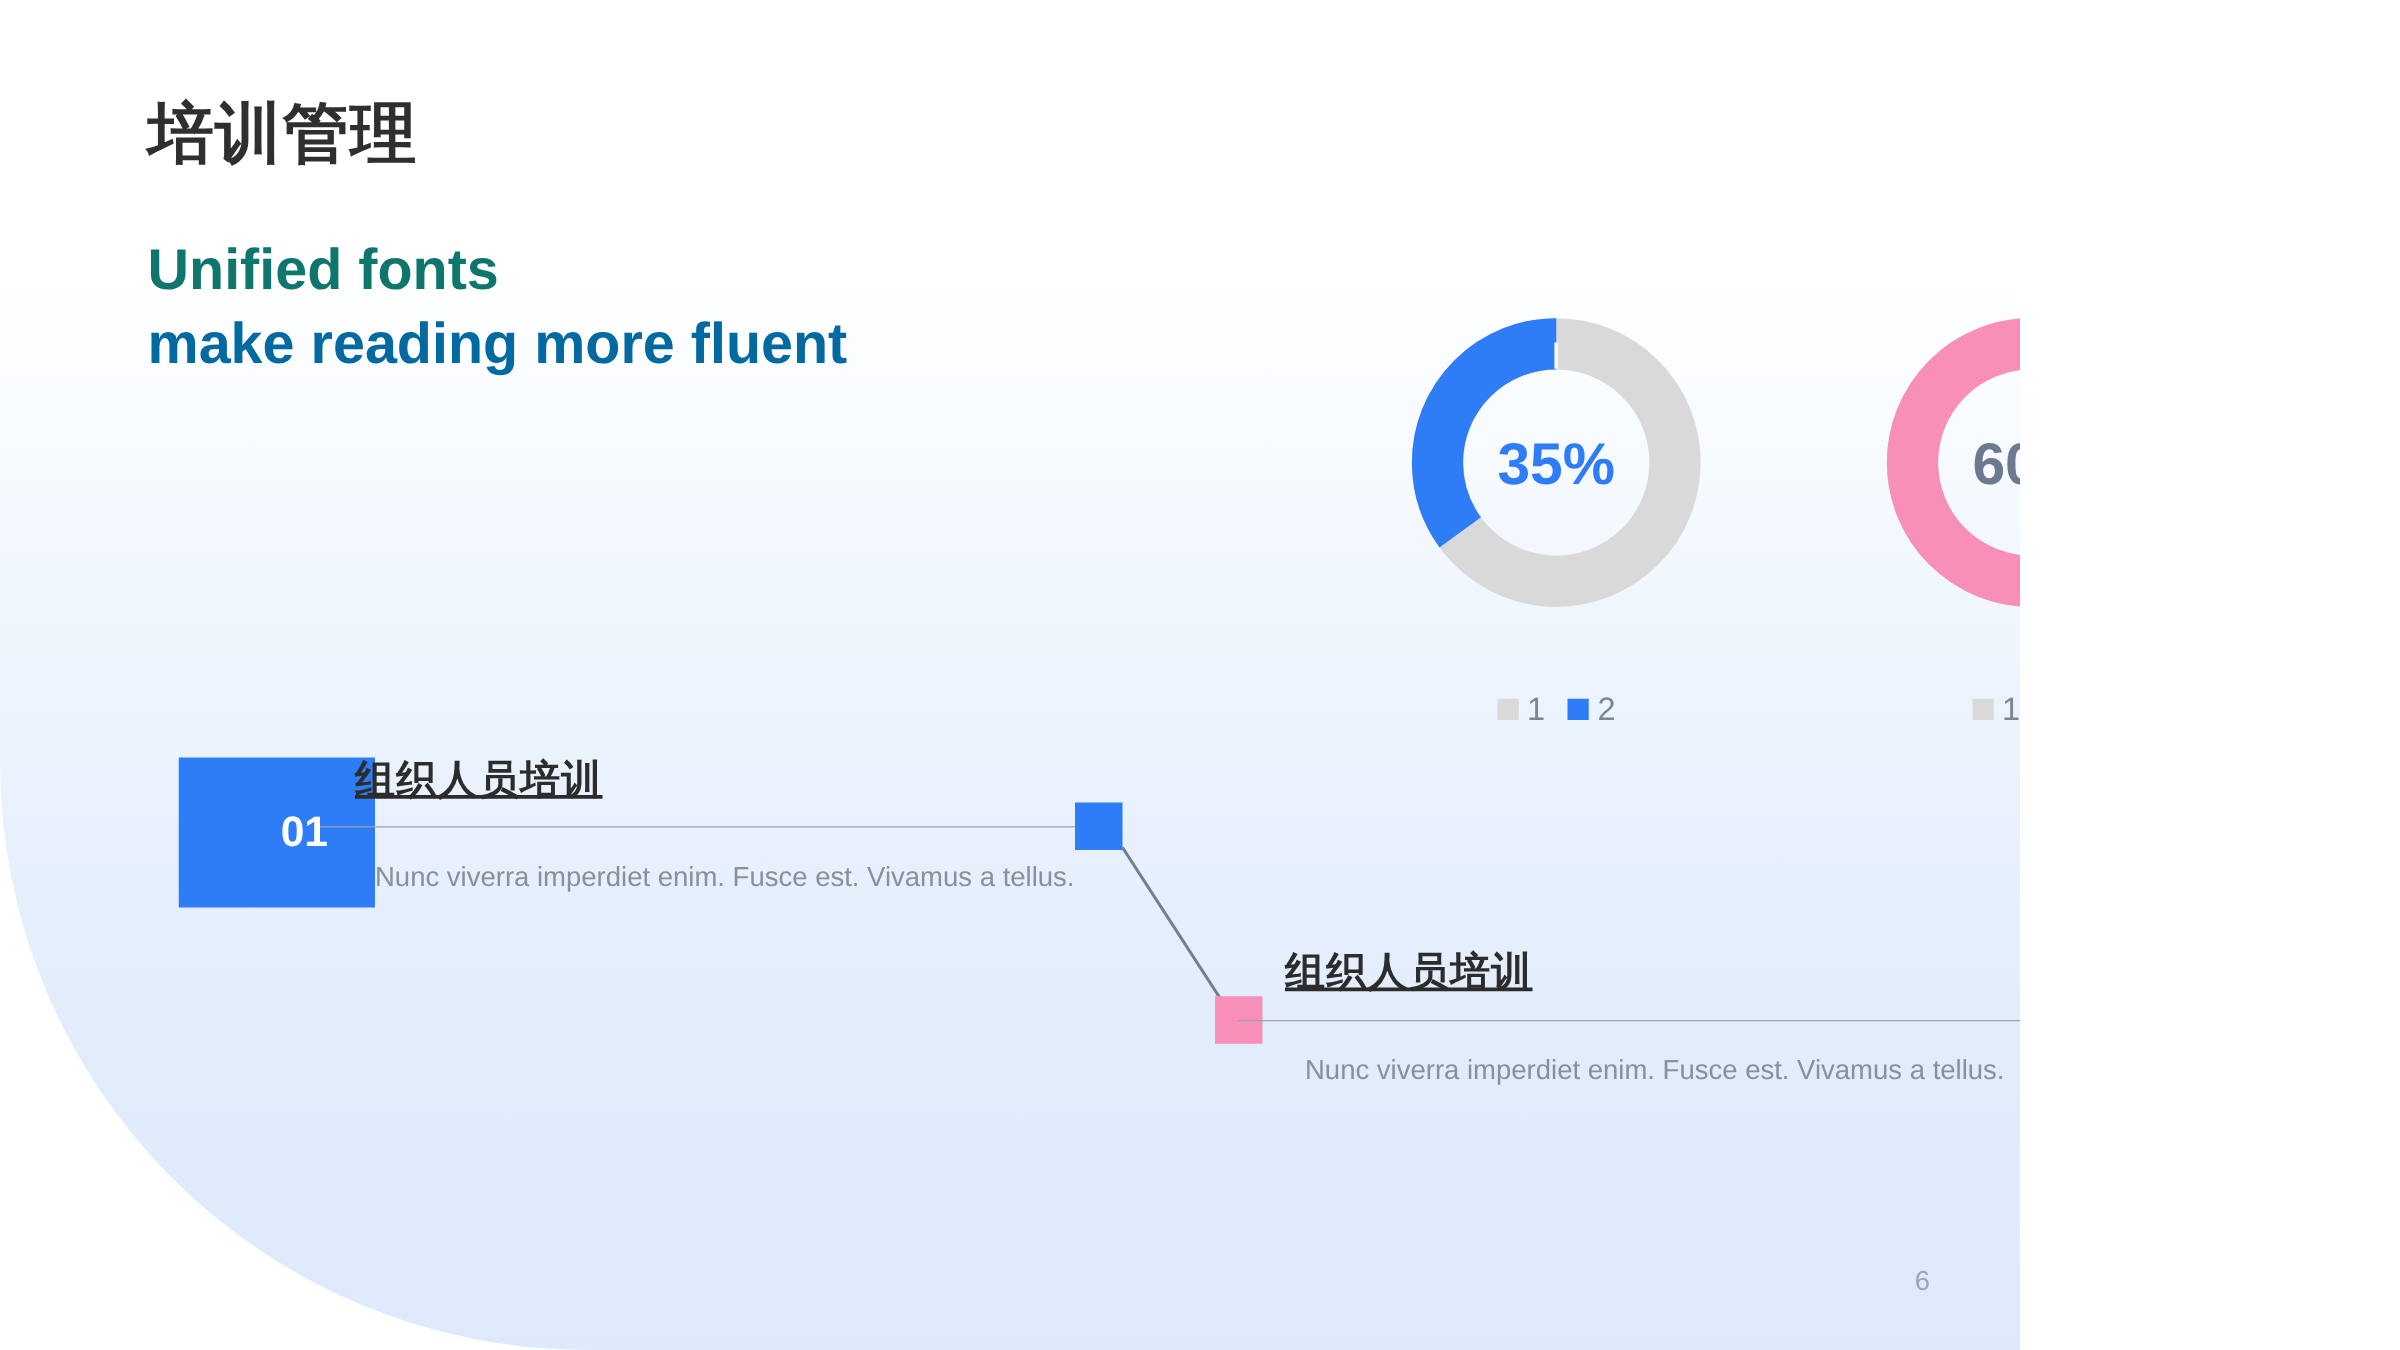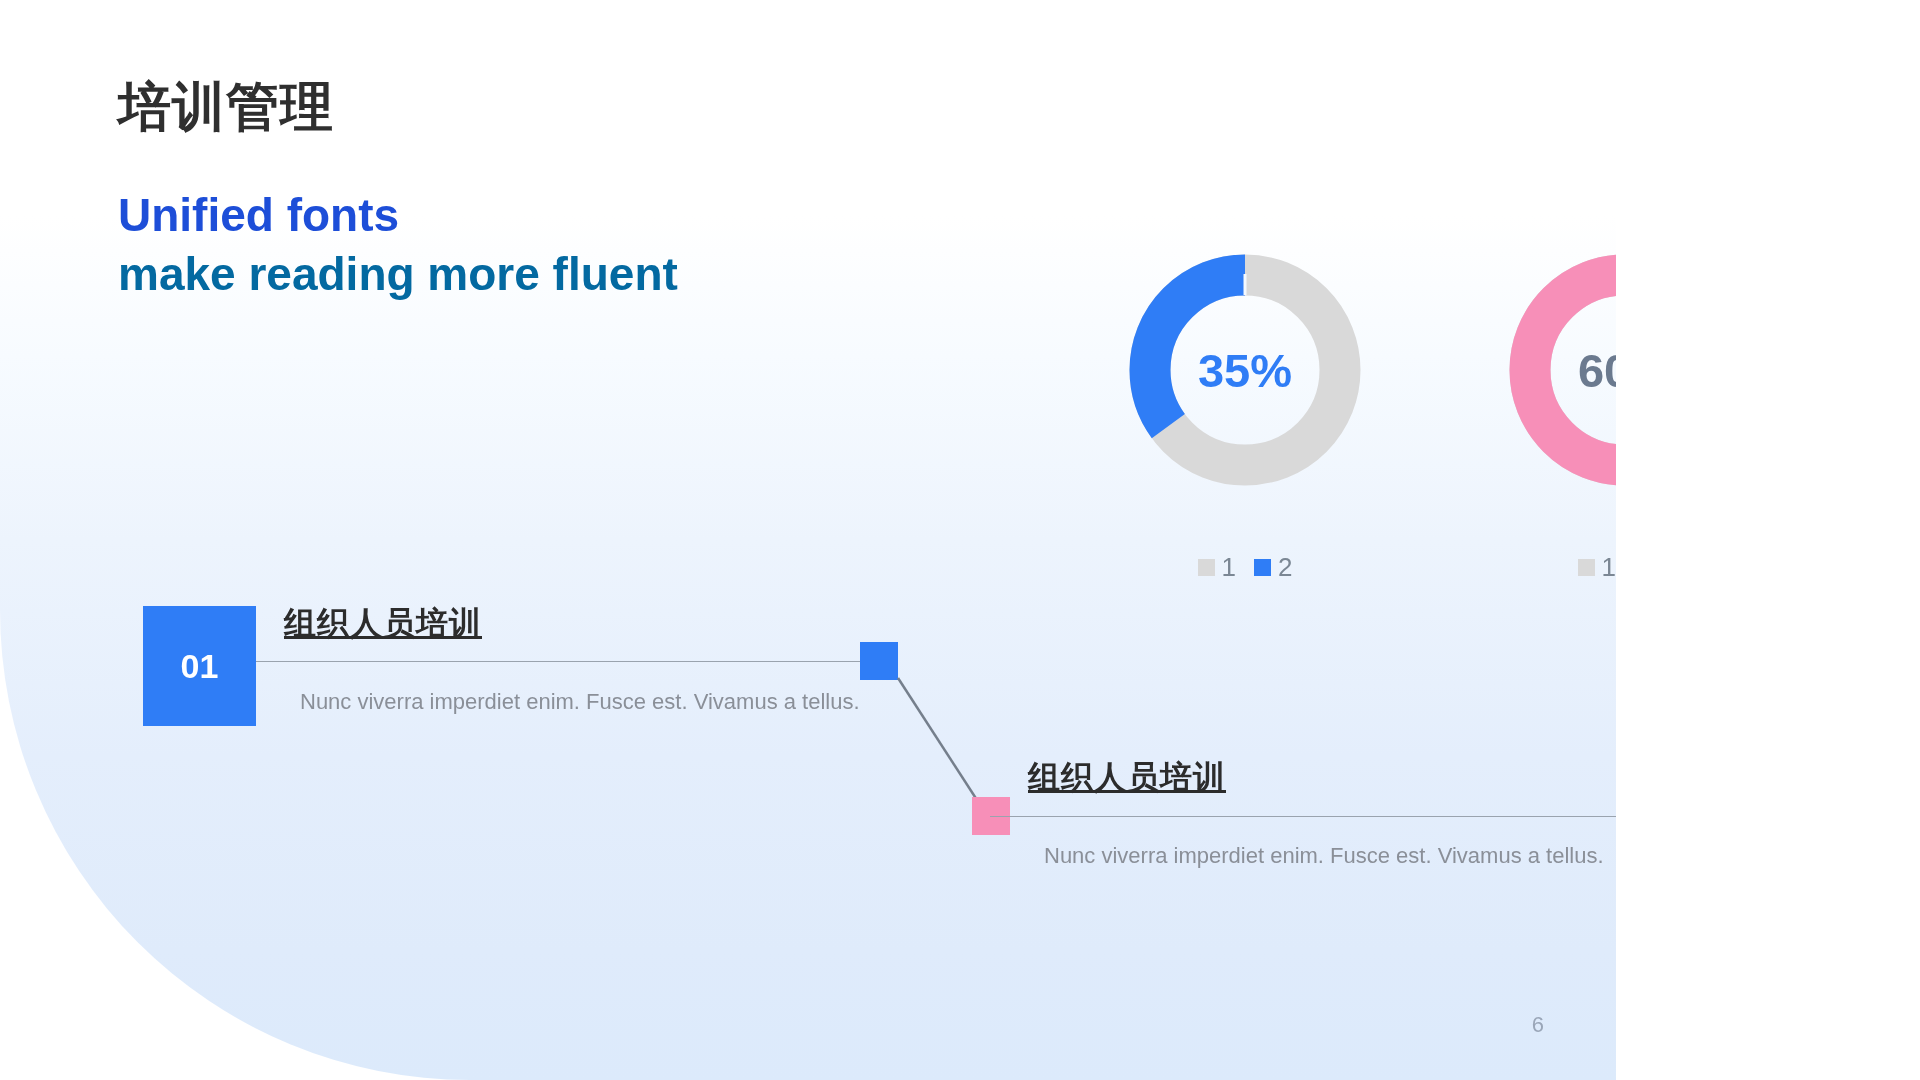--- a/index.html
+++ b/index.html
@@ -54,21 +54,21 @@
   }
   .headline {
     position: absolute;
     left: 118px;
     top: 186px;
     font-size: 46px;
     font-weight: bold;
     line-height: 1.28;
     white-space: nowrap;
   }
-  .headline .line1 { color: #1d4ed8; display: block; }
+  .headline .line1 { color: #0f766e; display: block; }
   .headline .line2 { color: #0369a1; display: block; }
 
   
   .donut-wrap {
     position: absolute;
     width: 250px;
     height: 250px;
   }
   .donut-wrap.blue { left: 1120px; top: 245px; }
   .donut-wrap.pink { left: 1500px; top: 245px; }
@@ -114,20 +114,21 @@
   .num-box {
     position: absolute;
     width: 113px;
     height: 120px;
     display: flex;
     align-items: center;
     justify-content: center;
     color: #ffffff;
     font-size: 34px;
     font-weight: bold;
+    padding-left: 44px;
   }
   .num-box.one  { left: 143px;  top: 606px; background: #2f7df6; }
   .num-box.two  { left: 1663px; top: 758px; background: #0f766e; }
 
   .item-head {
     position: absolute;
     font-size: 32px;
     font-weight: bold;
     color: #2c2c2c;
     white-space: nowrap;

